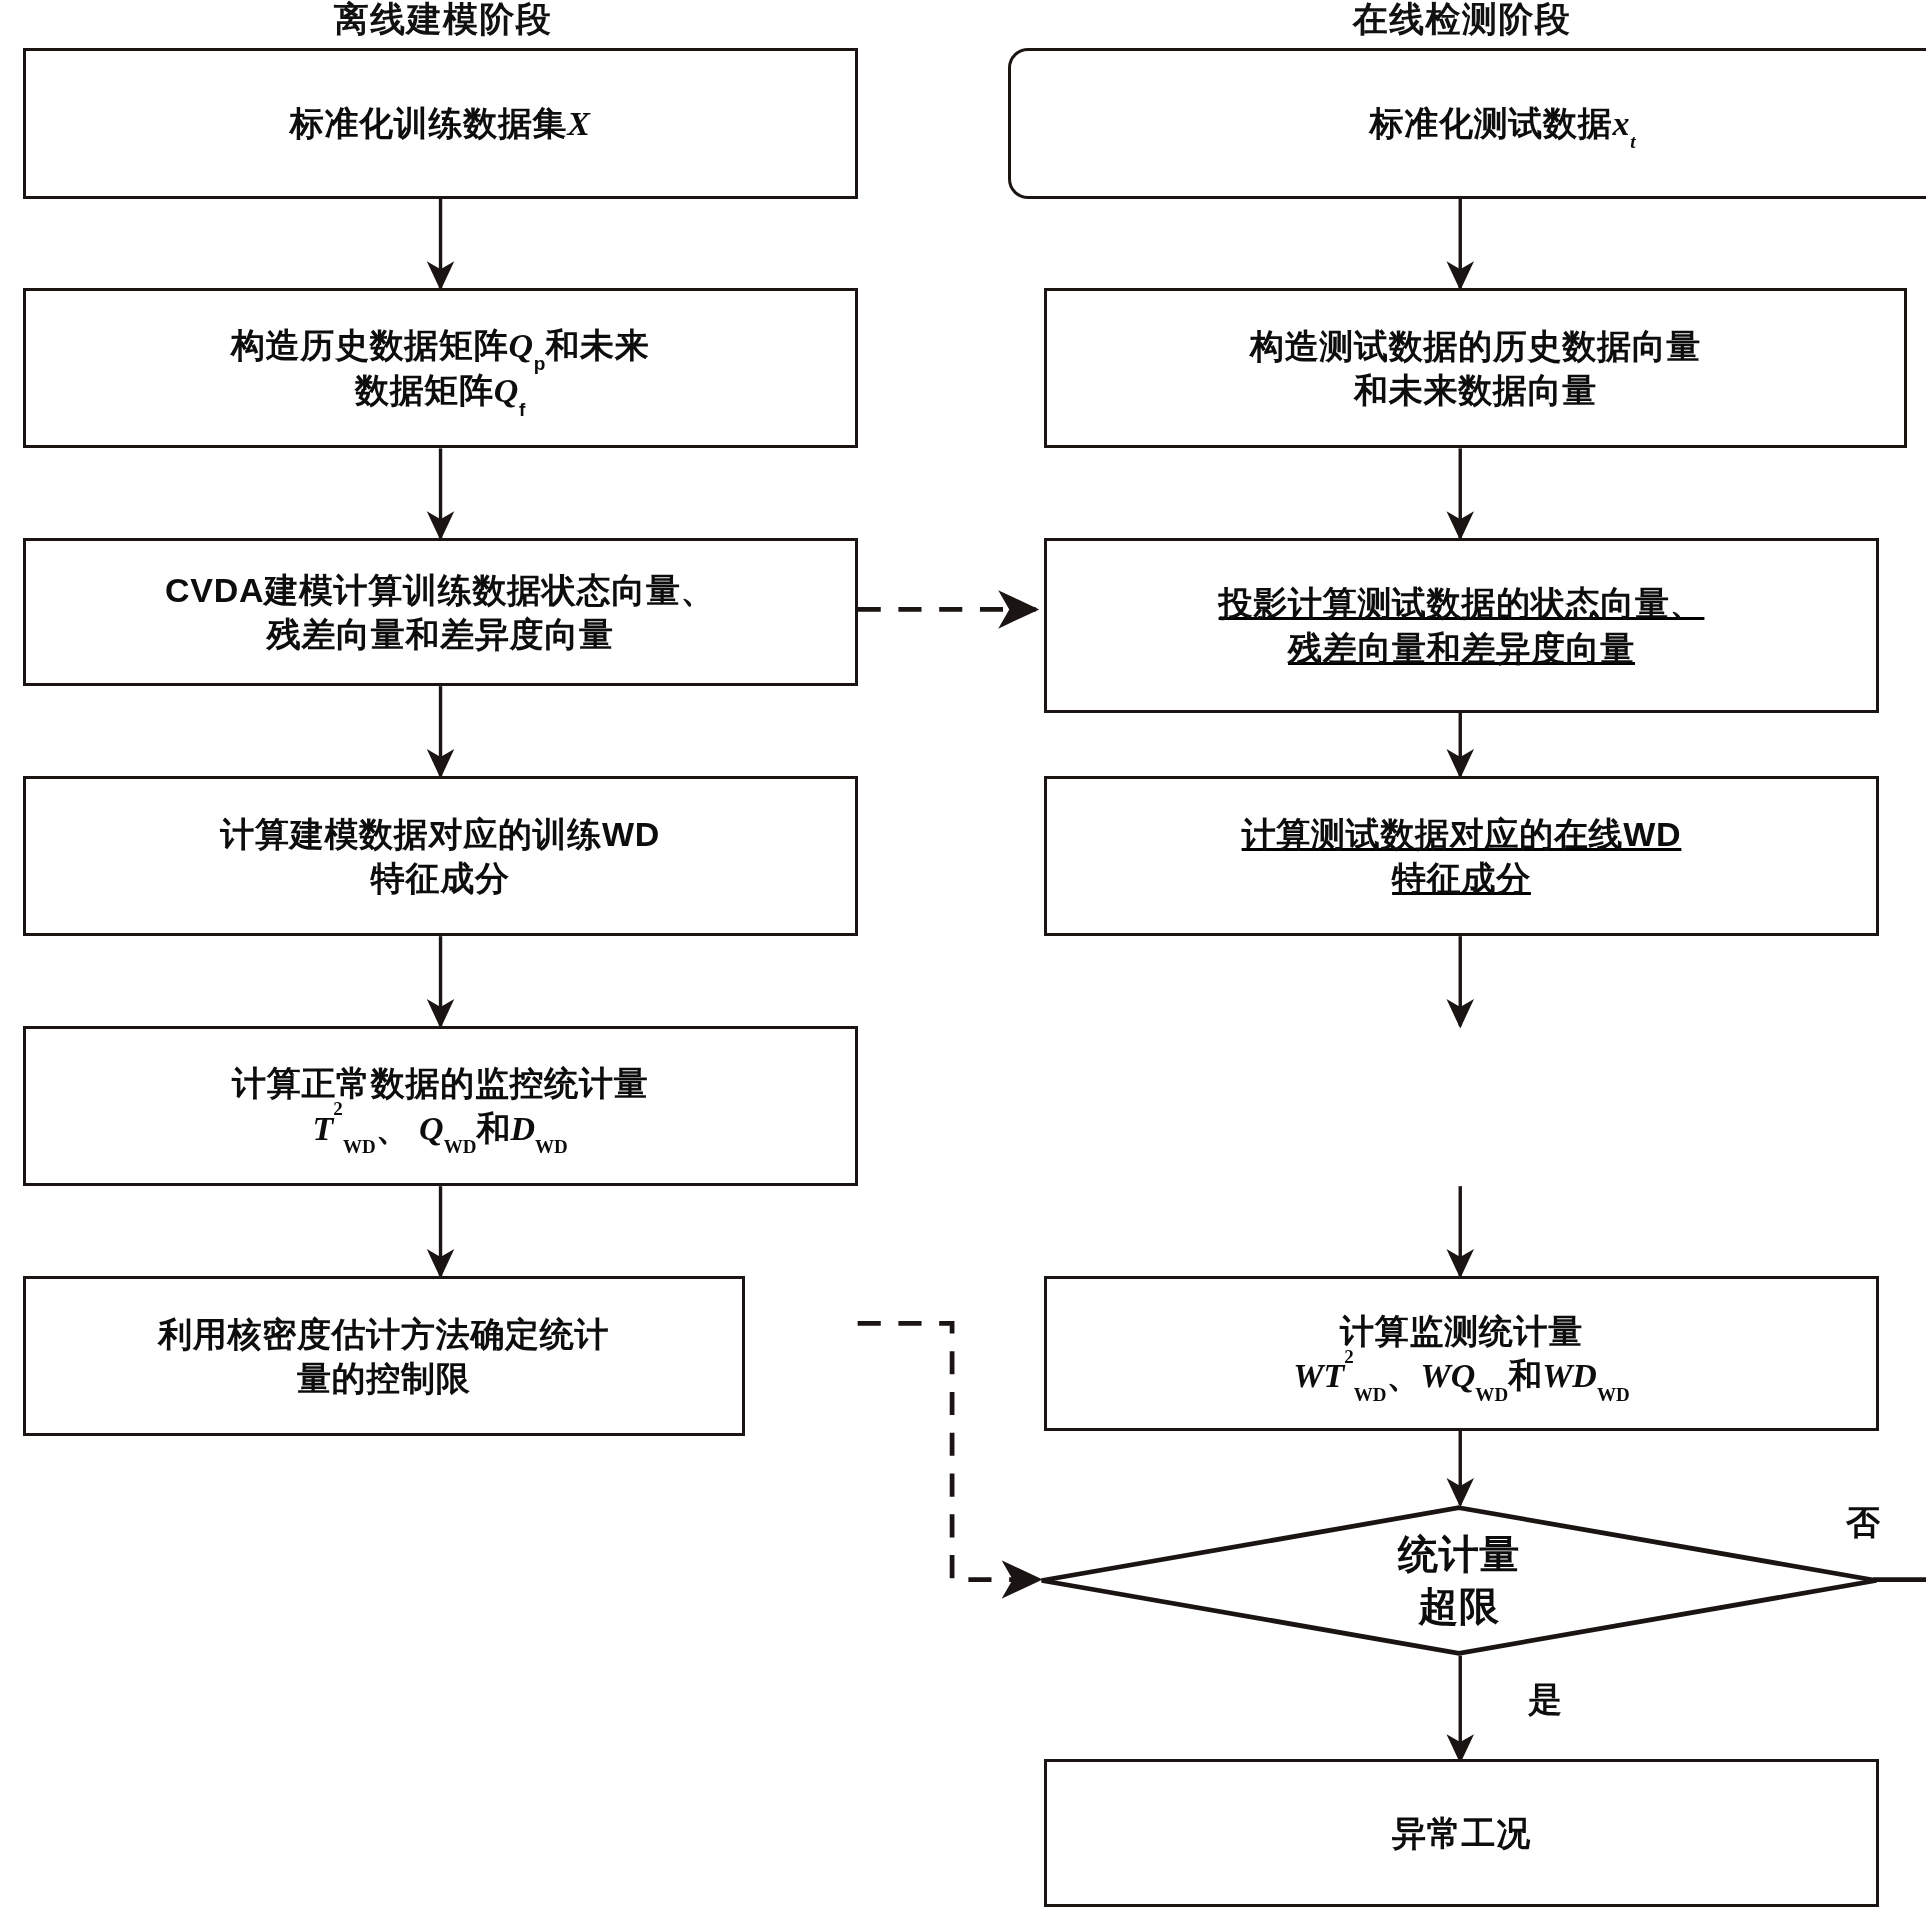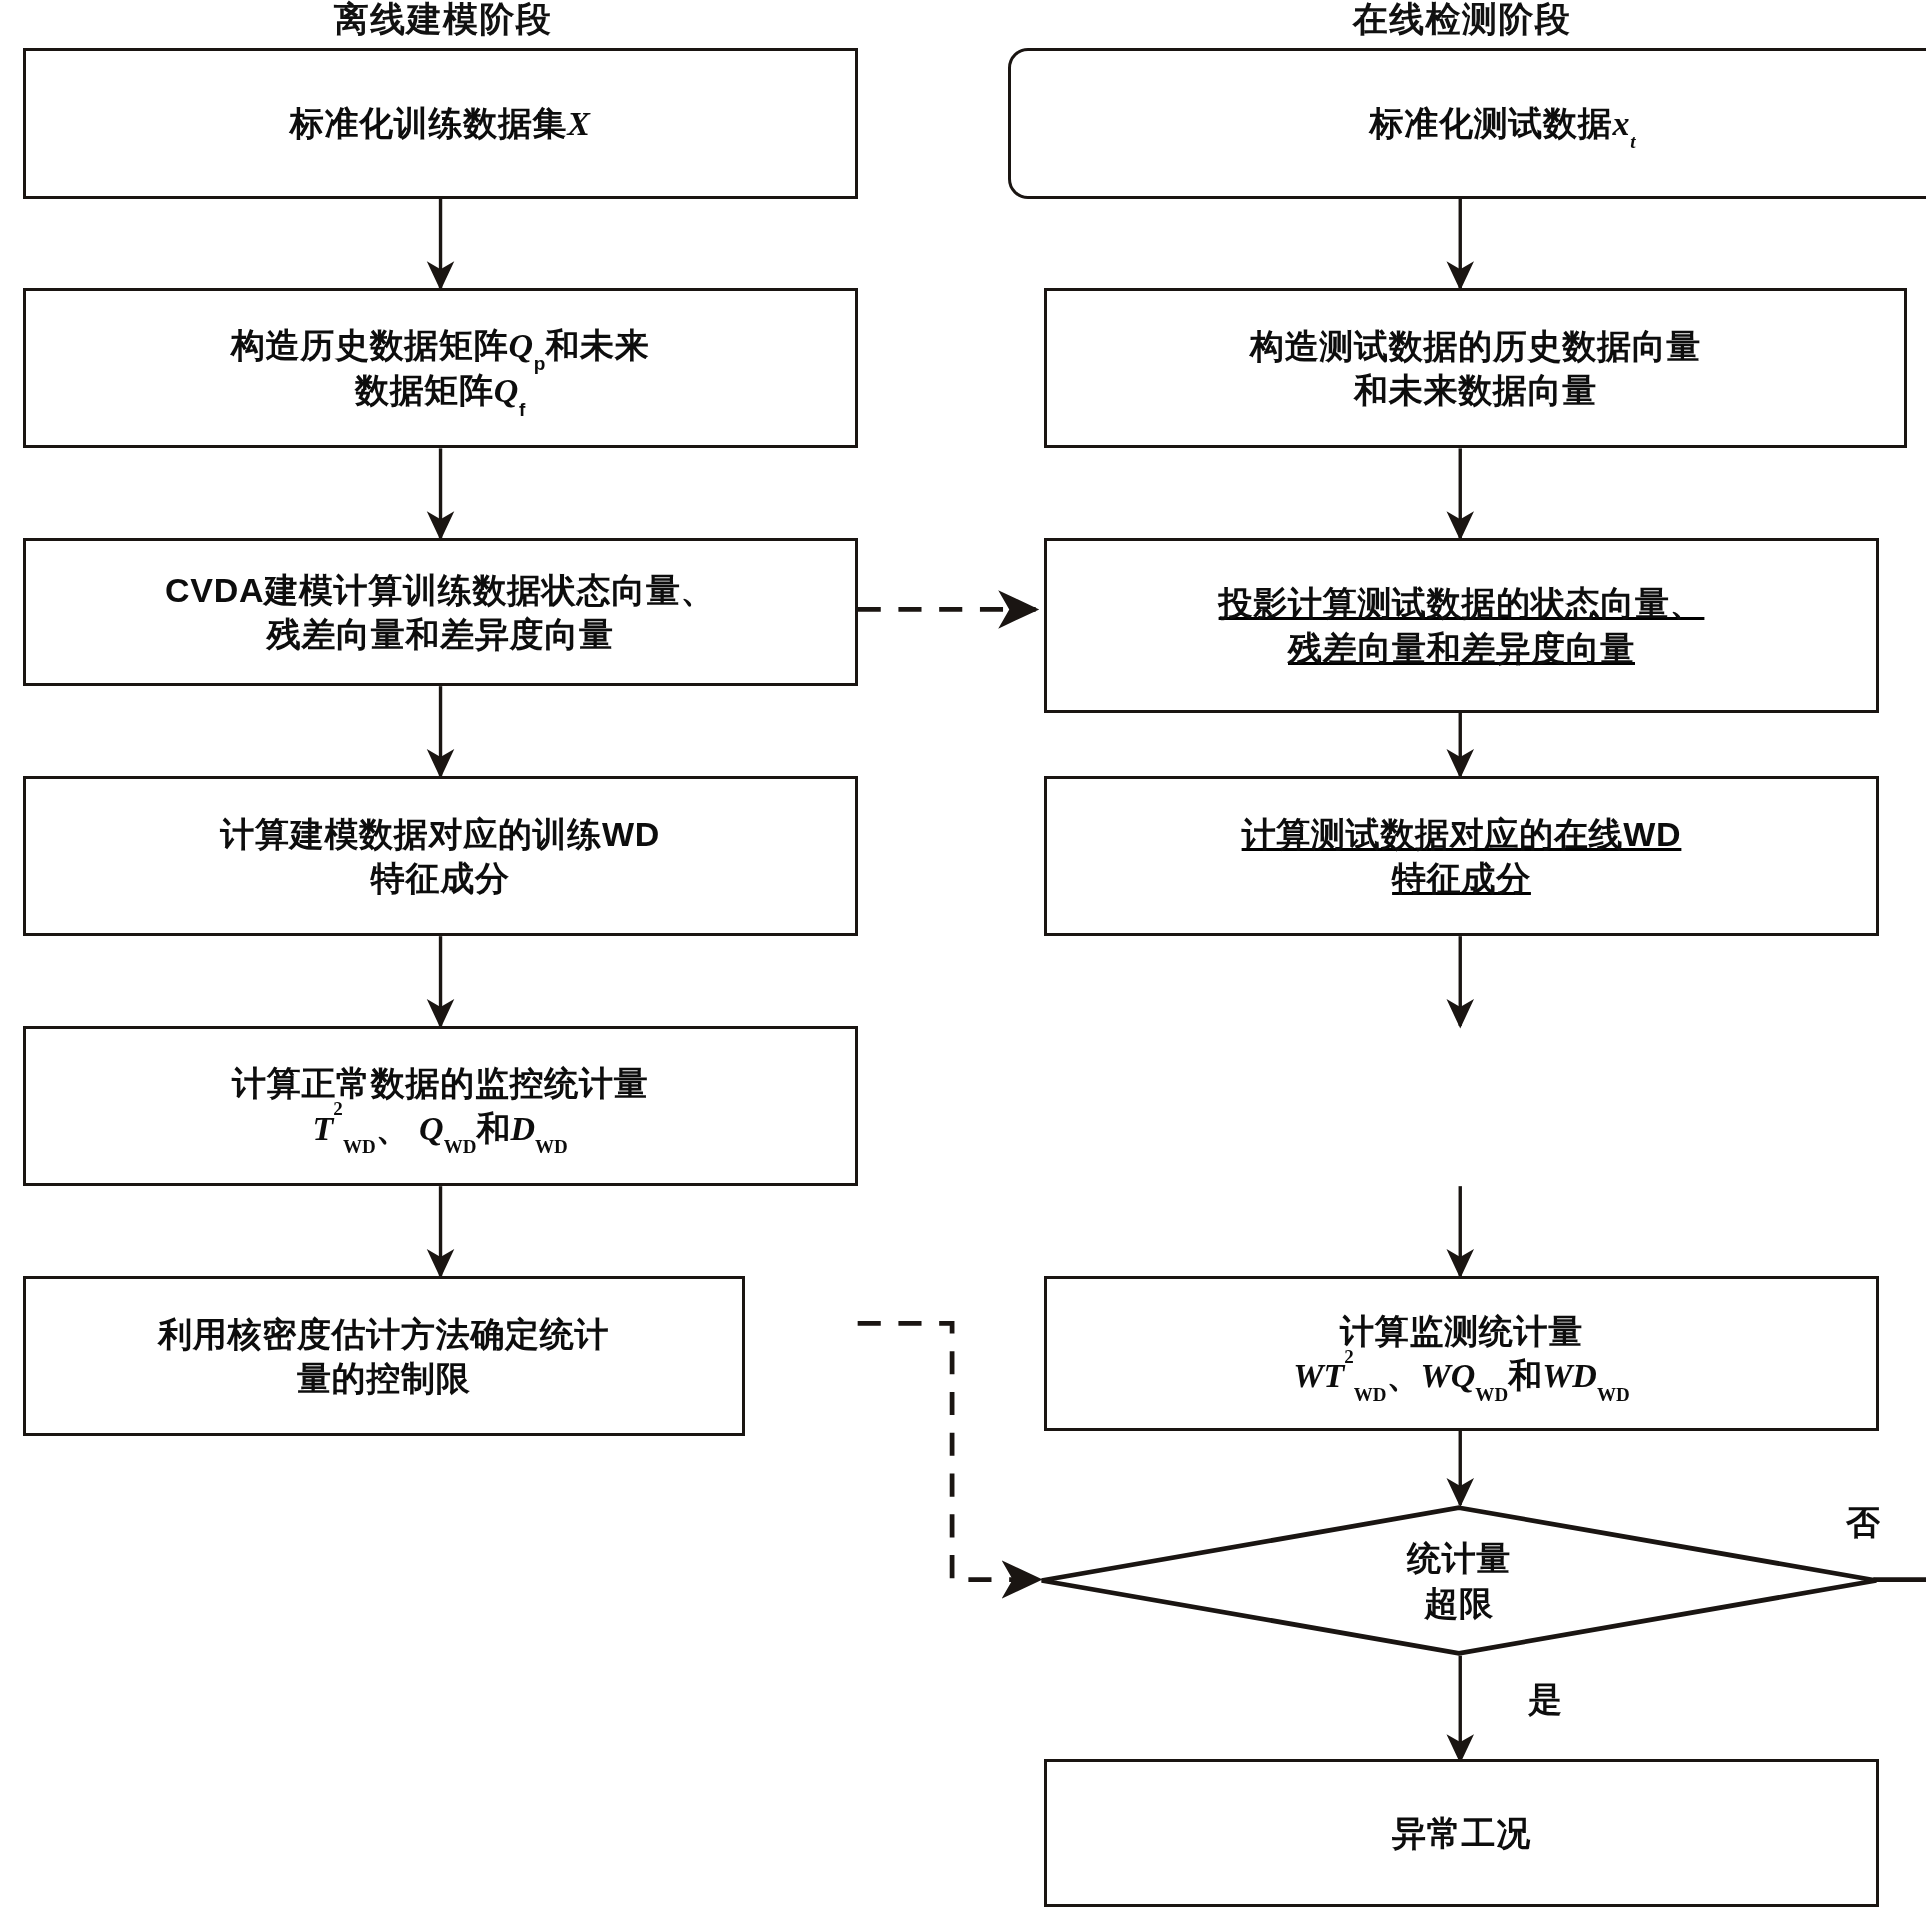--- a/index.html
+++ b/index.html
@@ -60,23 +60,23 @@
   .ital{font-style:italic;font-family:"Liberation Serif","DejaVu Serif",serif;}
   .bld-ital{font-style:italic;font-weight:800;font-family:"Liberation Serif","DejaVu Serif",serif;}
 
   
   .diamond-wrap{position:absolute;}
   .diamond-wrap svg{display:block;}
   .diamond-label{
     position:absolute;
     left:0;right:0;top:0;bottom:0;
     display:flex;align-items:center;justify-content:center;
-    font-size:34px;line-height:1.30;font-weight:600;color:#0d0d0d;
+    font-size:40px;line-height:1.30;font-weight:600;color:#0d0d0d;
     text-align:center;letter-spacing:0.7px;
-    font-family:Liberation Sans, sans-serif;
+    font-family:Liberation Serif, serif;
     pointer-events:none;
   }
   .diamond-label .ln{display:block;}
 
   
   #wires{position:absolute;left:0;top:0;width:1926px;height:1909px;}
 
   
   .edge-label{
     position:absolute;

